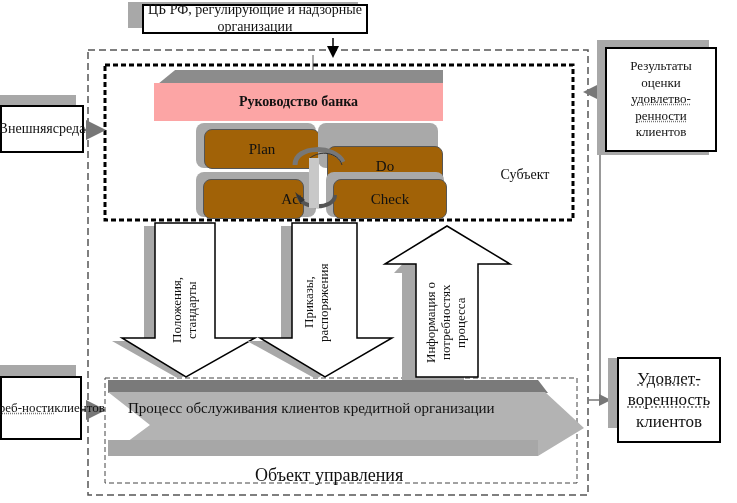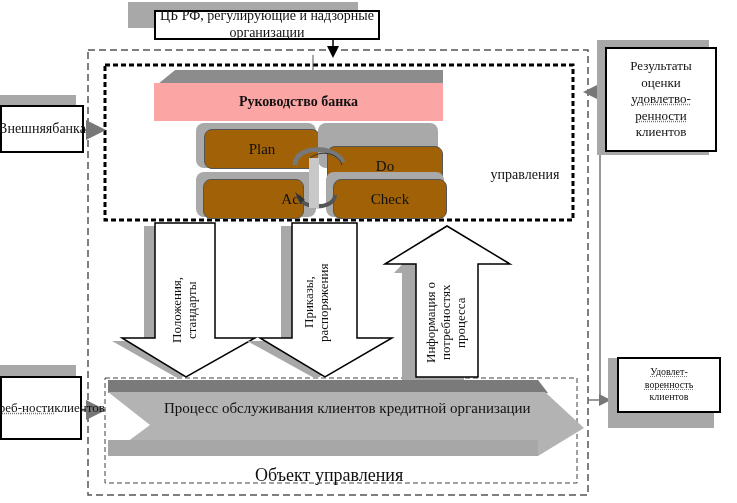--- a/index.html
+++ b/index.html
@@ -57,28 +57,28 @@
 
   <polygon points="402,265 440,225 487,265 472,265 472,377 410,377 410,265" fill="#a8a8a8" transform="translate(-8,8)"></polygon>
   <polygon points="385,264 447,226 510,264 478,264 478,377 416,377 416,264" fill="#fff" stroke="#000" stroke-width="1.5"></polygon>
 
   <polygon points="108,380 538,380 548,393 108,393" fill="#7a7a7a"></polygon>
   <polygon points="108,392 545,392 584,428 538,456 108,456 150,425" fill="#b3b3b3"></polygon>
   <polygon points="108,440 538,440 538,456 108,456" fill="#a7a7a7"></polygon>
 </svg>
 
 <div class="shadow" style="left:128px; top:2px; width:230px; height:26px;"></div>
-<div class="box" style="left:142px; top:10px; width:226px; height:30px; font-size:14px;margin-left:12px;">
+<div class="box" style="left:142px; top:4px; width:226px; height:30px; font-size:14px;">
   <span>ЦБ РФ, регулирующие и надзорные организации</span>
 </div>
 
 <div class="shadow" style="left:0px; top:95px; width:76px; height:20px;"></div>
 <div class="box" style="left:0px; top:105px; width:84px; height:48px; flex-direction:row;">
   <span>Внешняя</span>
-  <span>банка</span>
+  <span>среда</span>
 </div>
 
 <div class="abs" style="left:158px; top:70px; width:285px; height:14px; background:#8c8c8c; clip-path:polygon(6% 0,100% 0,100% 100%,0 100%);"></div>
 <div class="abs" style="left:154px; top:83px; width:289px; height:38px; background:#fca5a5; display:flex; align-items:center; justify-content:center; font-size:14px; font-weight:bold;">
   <span>Руководство банка</span>
 </div>
 
 <div class="pdca-shadow" style="left:196px; top:123px; width:120px; height:45px;"></div>
 <div class="pdca" style="left:204px; top:129px; width:116px; height:40px;">
   <span>Plan</span>
@@ -98,21 +98,21 @@
 
 <svg width="737" height="503">
   <path d="M295,165 C295,145 335,145 343,162" fill="none" stroke="#777" stroke-width="5"></path>
   <path d="M310,158 C320,150 338,152 342,165" fill="none" stroke="#333" stroke-width="1"></path>
   <path d="M335,195 C335,210 300,210 298,195" fill="none" stroke="#555" stroke-width="4"></path>
   <path d="M305,200 L295,192 L300,203 Z" fill="#333"></path>
   <rect x="309" y="158" width="10" height="50" fill="#c8c8c8"></rect>
 </svg>
 
 <div class="abs" style="left:480px; top:167px; width:90px; text-align:center; font-size:14px; line-height:1.2;">
-  <div>управления</div>
+  <div>Субъект</div>
 </div>
 
 <div class="shadow" style="left:597px; top:40px; width:112px; height:115px;"></div>
 <div class="box" style="left:605px; top:47px; width:112px; height:105px; flex-direction:column; font-size:13px; line-height:1.28;">
   <span>Результаты</span>
   <span>оценки</span>
   <span class="ul">удовлетво-</span>
   <span class="ul">ренности</span>
   <span>клиентов</span>
 </div>
@@ -131,25 +131,25 @@
   <span>процесса</span>
 </div>
 
 <div class="shadow" style="left:0px; top:365px; width:76px; height:20px;"></div>
 <div class="box" style="left:0px; top:376px; width:82px; height:64px; flex-direction:row; font-size:13px; line-height:1.2;">
   <span class="ul">Потреб-</span>
   <span class="ul">ности</span>
   <span>клиентов</span>
 </div>
 
-<div class="abs" style="left:128px; top:400px; width:420px; font-size:15px; white-space:nowrap;margin-left:36px;">
+<div class="abs" style="left:128px; top:400px; width:420px; font-size:15px; white-space:nowrap;">
   <span>Процесс обслуживания клиентов кредитной организации</span>
 </div>
 <div class="abs" style="left:255px; top:465px; font-size:18px; white-space:nowrap;">
   <span>Объект управления</span>
 </div>
 
 <div class="shadow" style="left:608px; top:358px; width:106px; height:70px;"></div>
-<div class="box" style="left:617px; top:357px; width:104px; height:56px; flex-direction:column; font-size:10px; line-height:1.25;">
+<div class="box" style="left:617px; top:357px; width:104px; height:86px; flex-direction:column; font-size:17px; line-height:1.25;">
   <span class="ul">Удовлет-</span>
   <span class="ul">воренность</span>
   <span>клиентов</span>
 </div>
 
 </body></html>

